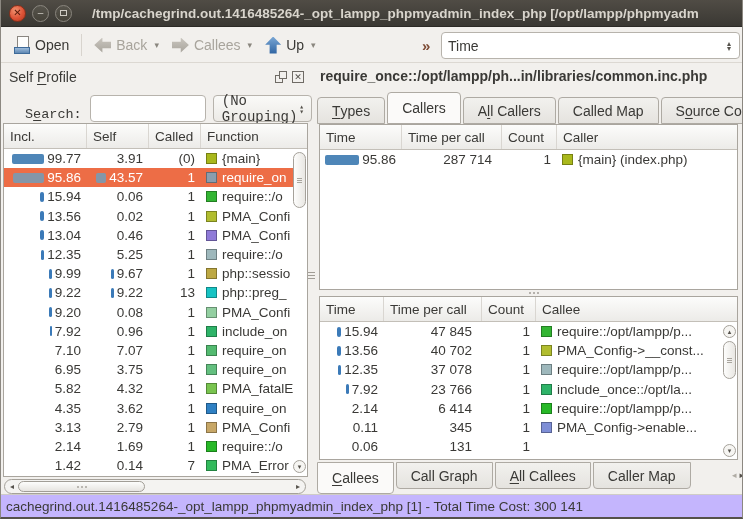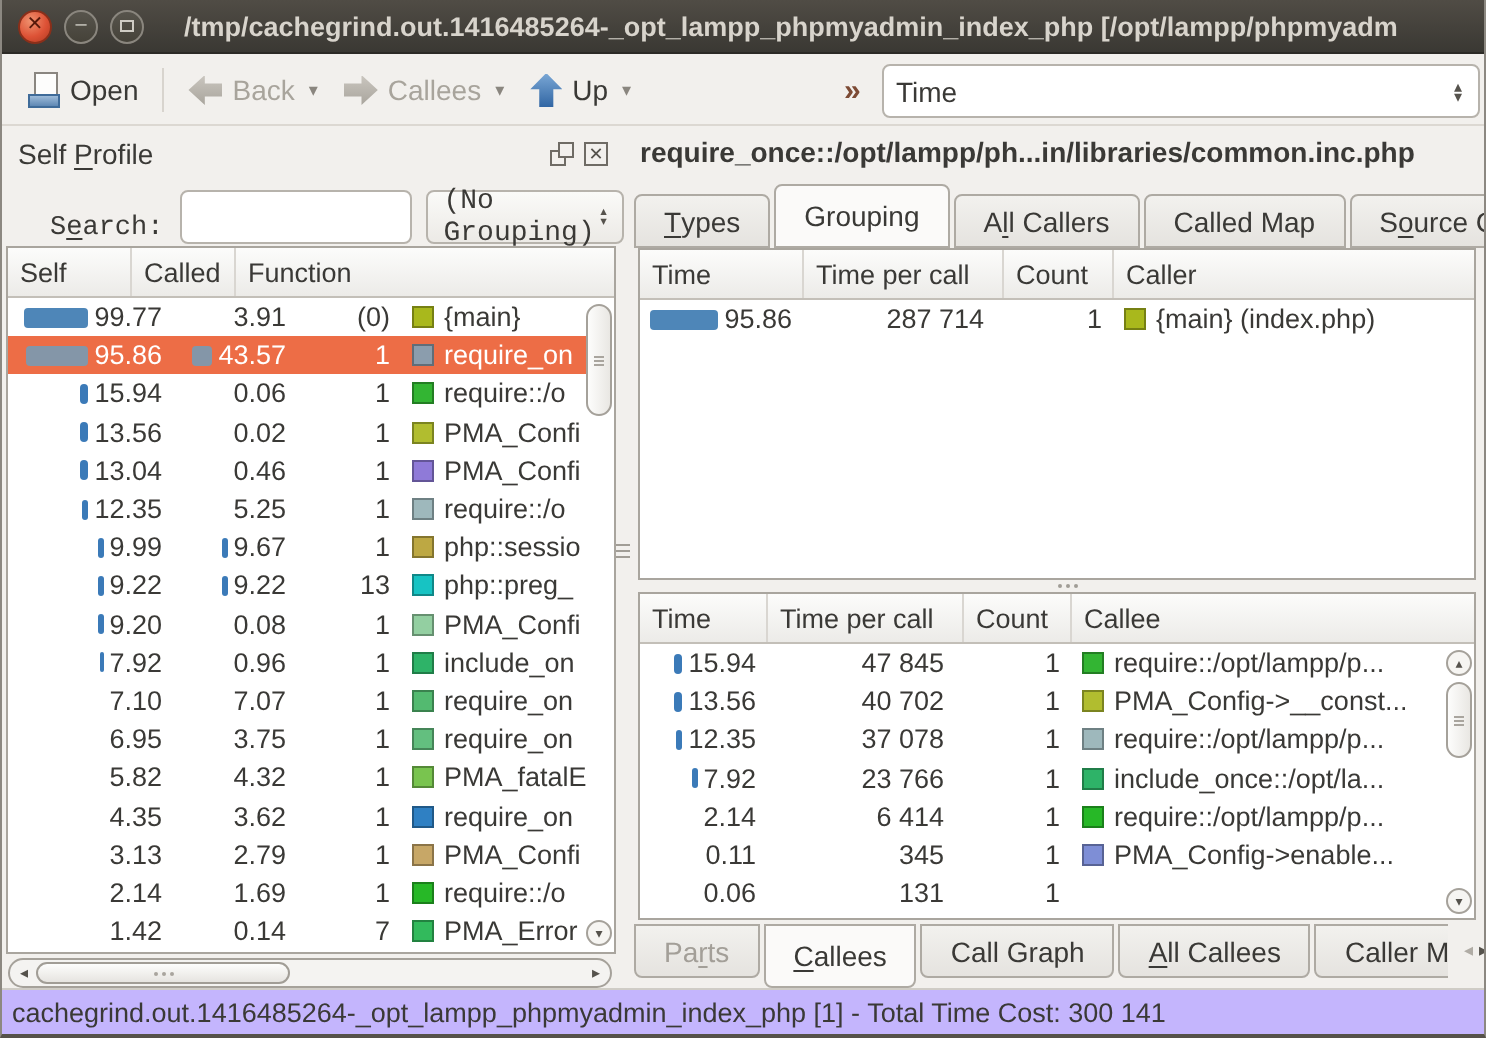--- a/index.html
+++ b/index.html
@@ -182,20 +182,21 @@
           <span class="val">(No Grouping)</span>
           <span class="spin">
               <span>▴</span>
               <span>▾</span>
             </span>
         </div>
       </div>
 
       <div class="tbl lt" style="left:2px;top:60px;width:305px;height:354px;">
         <div class="thead">
+          <div class="th w1">Incl.</div>
           <div class="th w2">Self</div>
           <div class="th w3">Called</div>
           <div class="th">Function</div>
         </div>
         <div class="tbody" style="height:327px;width:289px;">
 
             <div class="trow">
               <div class="cell-num w1">
                 <span class="bar" style="background-color: rgb(78, 134, 184); width: 32px;"></span>
                 <span>99.77</span>
@@ -524,21 +525,21 @@
 
       <div class="tabbar" style="left:3px;top:28px;height:33px;">
 
           <div class="tab">
             <span></span>
             <span class="mn">T</span>
             <span>ypes</span>
           </div>
 
           <div class="tab active">
-            <span>Grouping</span>
+            <span>Callers</span>
             <span class="mn"></span>
             <span></span>
           </div>
 
           <div class="tab">
             <span>A</span>
             <span class="mn">l</span>
             <span>l Callers</span>
           </div>
 
@@ -735,25 +736,20 @@
                 <i></i>
                 <i></i>
               </span>
             </div>
           <div class="sbtn" style="bottom:2px;">▾</div>
         </div>
       </div>
 
       <div class="tabbar bottom" style="left:3px;top:399px;height:32px;right:20px;overflow:hidden;">
 
-          <div class="tab disabled">
-            <span>Pa</span>
-            <span class="mn">r</span>
-            <span>ts</span>
-          </div>
 
           <div class="tab active">
             <span></span>
             <span class="mn">C</span>
             <span>allees</span>
           </div>
 
           <div class="tab">
             <span>Call Graph</span>
             <span class="mn"></span>

